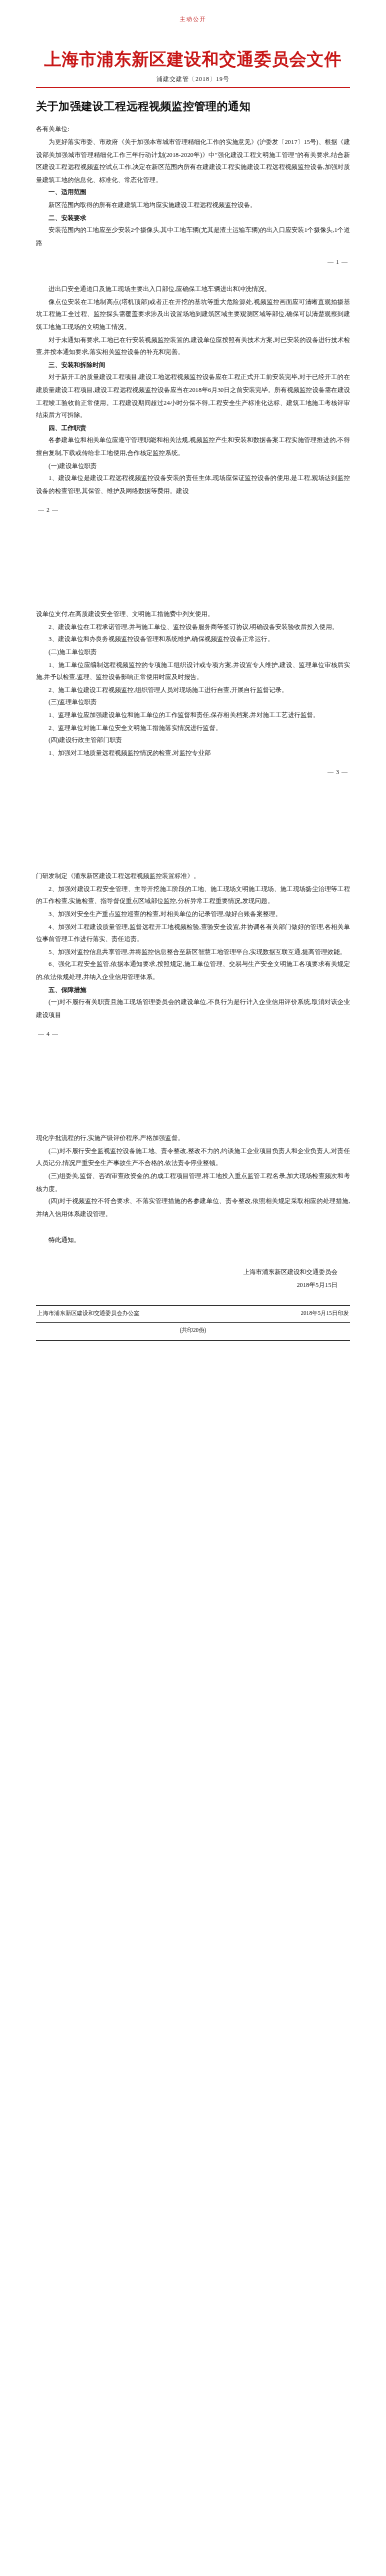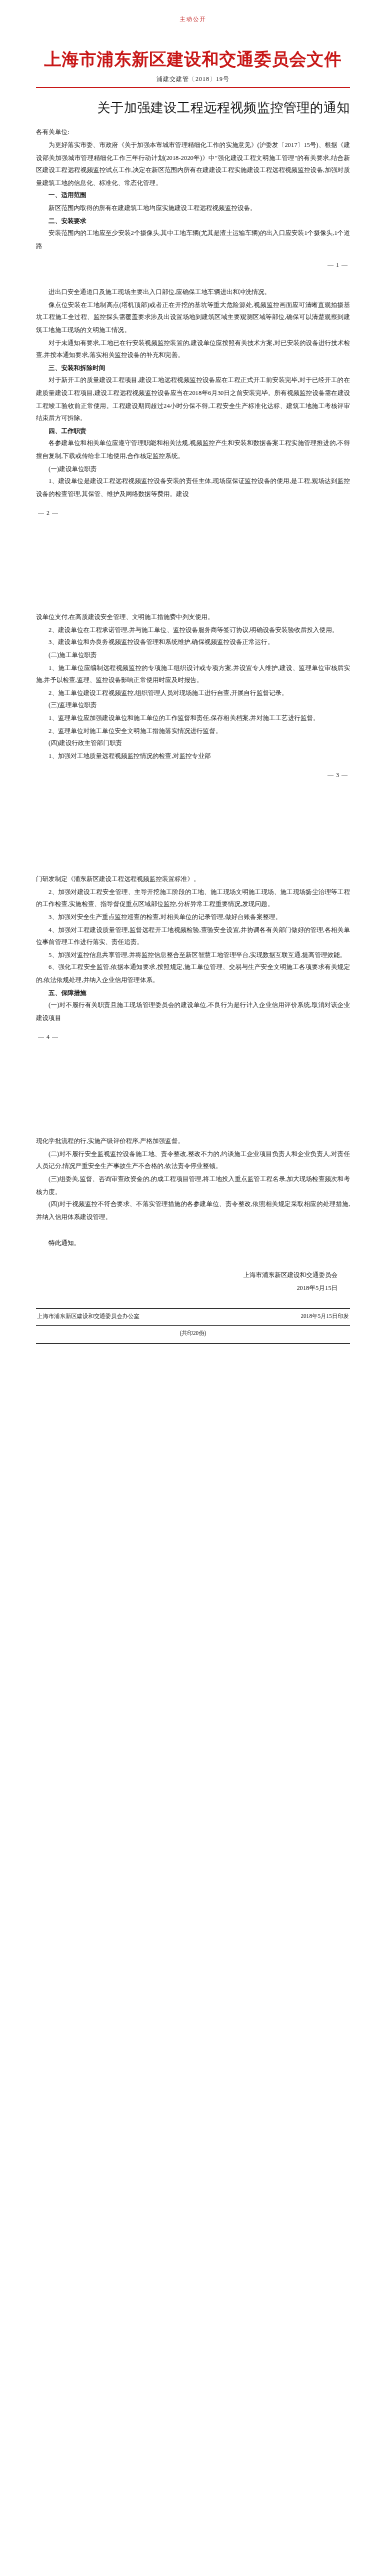--- a/index.html
+++ b/index.html
@@ -53,23 +53,23 @@
     margin-top: 5.2px;
     letter-spacing: 0.5px;
   }
   .mast-rule {
     height: 1px;
     background: #c81818;
     margin: 2.6px 0 0 0;
   }
   
   .doc-title {
-    text-align: right;
-    font-size: 13px;
-    font-weight: normal;
+    text-align: left;
+    font-size: 11px;
+    font-weight: bold;
     margin: 11.3px 0 9.3px 0;
     letter-spacing: 0.3px;
     color: #111;
   }
   
   .para {
     font-size: 6.3px;
     line-height: 2.0;
     color: #1a1a1a;
     text-align: justify;

